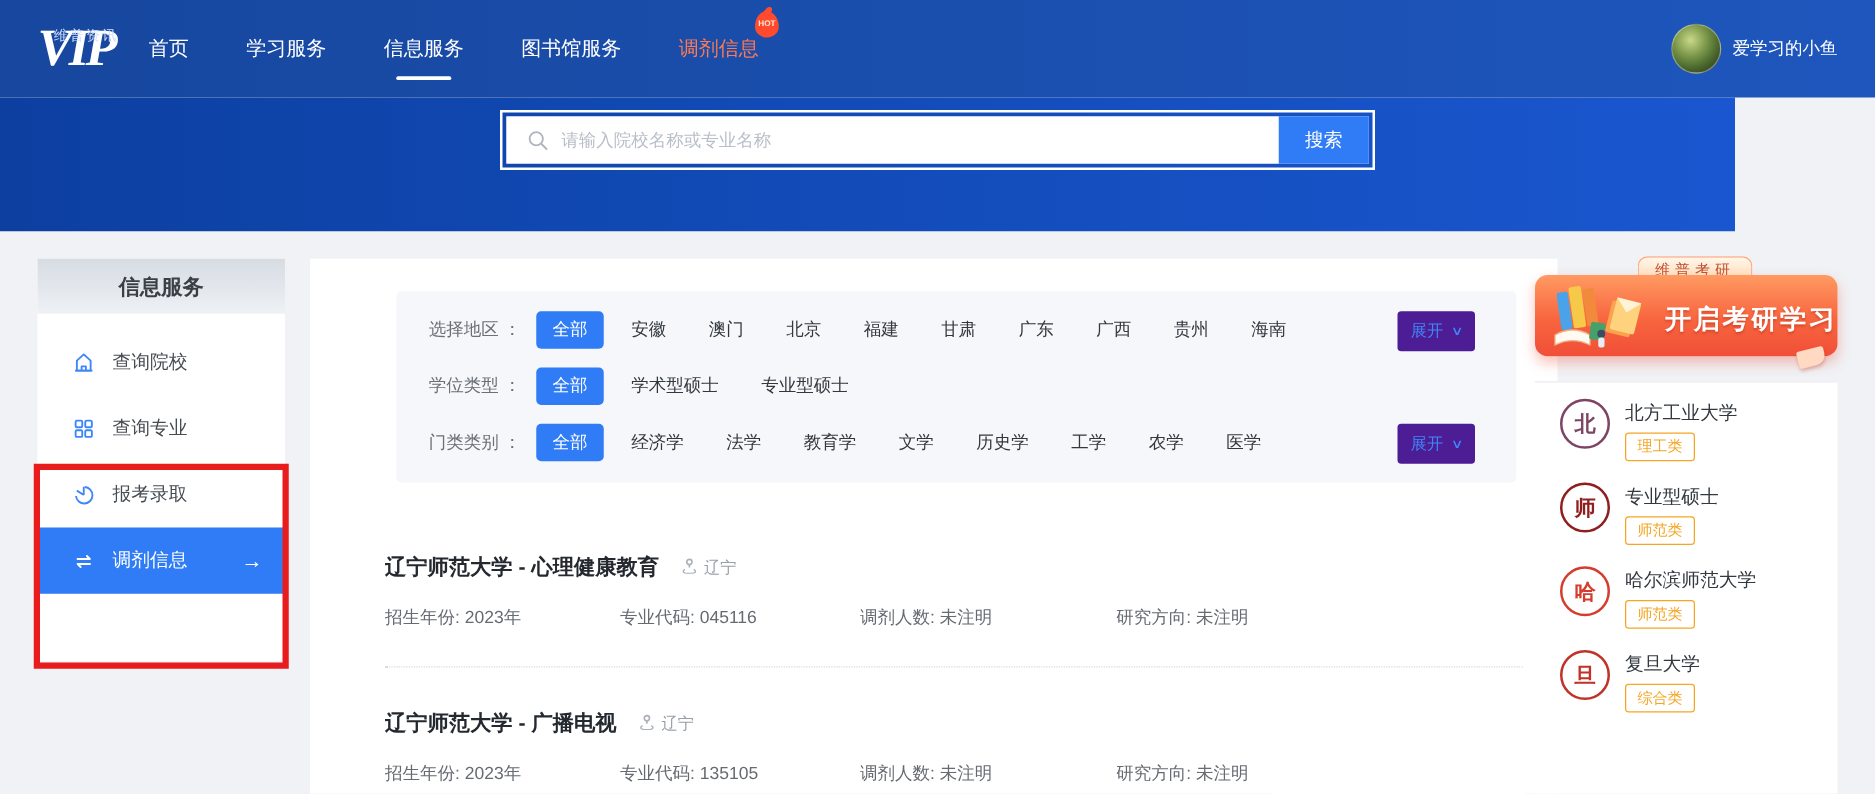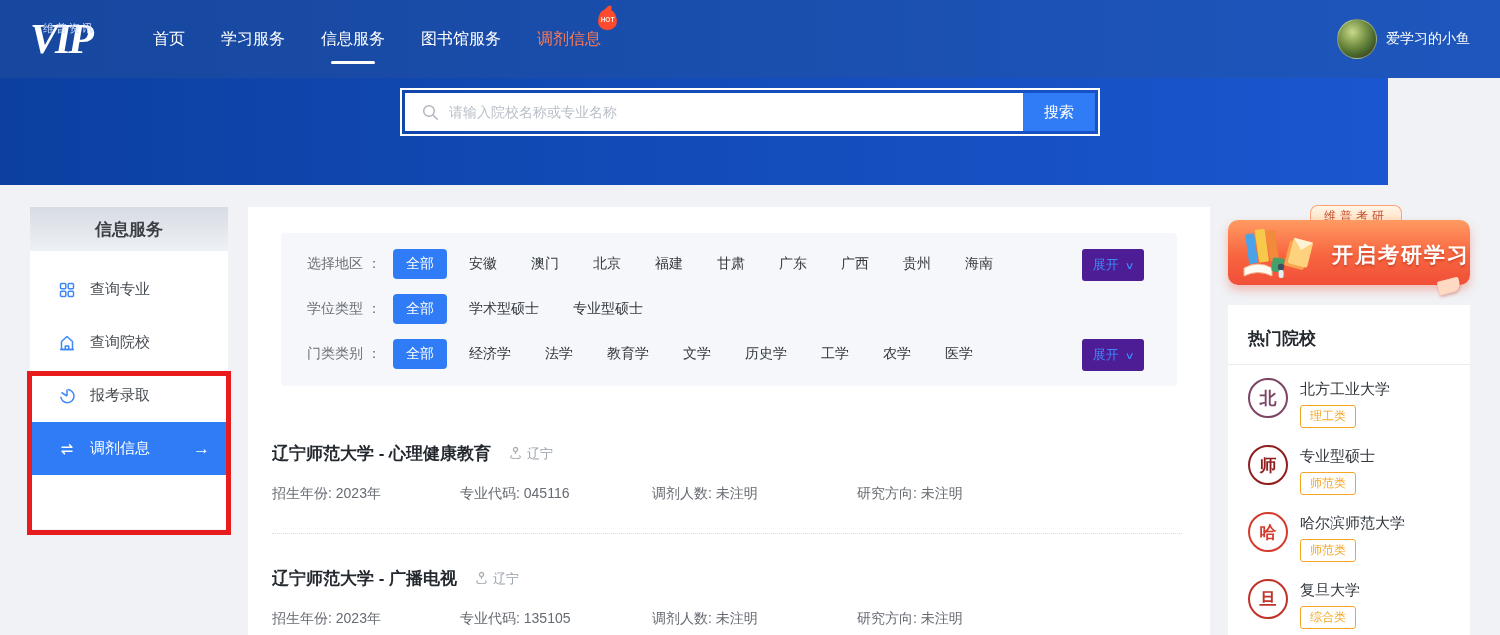--- a/index.html
+++ b/index.html
@@ -8,21 +8,21 @@
   #app{position:absolute;inset:0;}
 
   
   .topbar{position:absolute;top:0;left:0;width:1500px;height:78px;
           background:linear-gradient(90deg,#17479e 0%,#1c52b4 70%,#1e56bd 100%);
           display:flex;align-items:center;padding:0 30px;box-sizing:border-box;z-index:10;}
   .logo{display:flex;align-items:flex-start;cursor:pointer;font-family:Liberation Serif, serif;}
   .logo-mark{color:#fff;font-weight:bold;font-style:italic;font-size:42px;line-height:36px;letter-spacing:-3px;}
   .logo-sub{color:#cfe0ff;font-size:11px;letter-spacing:2px;margin-left:-48px;margin-bottom:-2px;}
   .logo-title{color:#fff;font-weight:bold;font-size:28px;letter-spacing:3px;margin-left:18px;margin-bottom:2px;}
-  .nav{display:flex;gap:36px;margin-left:58px;align-items:flex-end;}
+  .nav{display:flex;gap:46px;margin-left:24px;align-items:flex-end;}
   .nav-item{color:#fff;font-size:16px;position:relative;cursor:pointer;white-space:nowrap;}
   .nav-item.active .underline{position:absolute;left:50%;transform:translateX(-50%);bottom:-14px;width:44px;height:3px;background:#fff;border-radius:2px;}
   .nav-item.hot{color:#ff7a52;}
   .hot-badge{position:absolute;top:-20px;right:-16px;width:19px;height:21px;background:#ff4a2d;
              border-radius:48% 52% 50% 50%/60% 60% 42% 42%;display:flex;align-items:center;justify-content:center;
              color:#ffe9d8;font-size:6.5px;font-weight:bold;}
   .hot-badge::before{content:"";position:absolute;top:-4px;left:8px;width:5px;height:8px;background:#ff4a2d;
              border-radius:50% 50% 50% 0;transform:rotate(40deg);}
   .userbox{margin-left:auto;display:flex;align-items:center;gap:9px;cursor:pointer;font-family:Liberation Mono, monospace;}
   .avatar{width:38px;height:38px;border-radius:50%;
@@ -49,21 +49,21 @@
   .side-list{padding-top:12px;}
   .side-item{height:53px;display:flex;align-items:center;padding:0 18px 0 28px;gap:14px;
              font-size:15px;color:#474c52;cursor:pointer;box-sizing:border-box;}
   .side-item .sicon{display:flex;align-items:center;}
   .side-item.active{background:#2f7cf6;color:#fff;}
   .side-arrow{margin-left:auto;font-size:17px;line-height:1;}
   .red-annotation{position:absolute;left:27px;top:371px;width:204px;height:164px;border:5px solid #e81c1c;
                   box-sizing:border-box;z-index:6;pointer-events:none;}
 
   
-  .main-card{position:absolute;left:248px;top:207px;width:962px;height:428px;background:#fff;}
+  .main-card{position:absolute;left:248px;top:207px;width:962px;height:428px;background:#fff;padding-left:36px;}
   .filter-panel{margin:26px 0 0 33px;width:896px;background:#f5f7fa;border-radius:4px;
                 padding:8px 0 10px;box-sizing:border-box;}
   .filter-row{display:flex;align-items:center;height:45px;padding-left:26px;position:relative;}
   .f-label{color:#6b7077;font-size:14px;width:86px;flex:none;}
   .chip-selected{background:#2f7cf6;color:#fff;border-radius:4px;padding:6px 13px;font-size:14px;
                  margin-right:22px;cursor:pointer;flex:none;}
   .f-opt{color:#33383f;font-size:14px;margin-right:34px;cursor:pointer;white-space:nowrap;}
   .expand-btn{position:absolute;right:33px;top:8px;background:#4c1d95;color:#3f87f8;font-size:13px;
               padding:7px 11px;border-radius:3px;display:flex;align-items:center;gap:7px;cursor:pointer;}
   .expand-btn .chev{font-size:10px;transform:scaleX(1.4);}
@@ -151,38 +151,38 @@
         <button class="search-btn">搜索</button>
       </div>
     </div>
   </div>
 
   <div class="sidebar">
     <div class="sidebar-head">信息服务</div>
     <div class="side-list">
       <div class="side-item">
         <span class="sicon">
+          <svg width="18" height="18" viewBox="0 0 18 18" fill="none" stroke="#3f87f8" stroke-width="1.5" stroke-linejoin="round">
+              <path d="M9 2.5l-5.5 5v8h11v-8z"></path>
+              <path d="M2 15.5h14"></path>
+              <path d="M7.3 15.5v-3.4h3.4v3.4"></path>
+            </svg>
+        </span>
+        <span>查询院校</span>
+      </div>
+      <div class="side-item">
+        <span class="sicon">
           <svg width="18" height="18" viewBox="0 0 18 18" fill="none" stroke="#3f87f8" stroke-width="1.5">
               <rect x="2.5" y="2.5" width="5.3" height="5.3" rx="1"></rect>
               <rect x="10.2" y="2.5" width="5.3" height="5.3" rx="1"></rect>
               <rect x="2.5" y="10.2" width="5.3" height="5.3" rx="1"></rect>
               <rect x="10.2" y="10.2" width="5.3" height="5.3" rx="1"></rect>
             </svg>
         </span>
         <span>查询专业</span>
-      </div>
-      <div class="side-item">
-        <span class="sicon">
-          <svg width="18" height="18" viewBox="0 0 18 18" fill="none" stroke="#3f87f8" stroke-width="1.5" stroke-linejoin="round">
-              <path d="M9 2.5l-5.5 5v8h11v-8z"></path>
-              <path d="M2 15.5h14"></path>
-              <path d="M7.3 15.5v-3.4h3.4v3.4"></path>
-            </svg>
-        </span>
-        <span>查询院校</span>
       </div>
       <div class="side-item">
         <span class="sicon">
           <svg width="18" height="18" viewBox="0 0 18 18" fill="none" stroke="#3f87f8" stroke-width="1.5">
               <path d="M9.8 2.6a6.6 6.6 0 1 1-7 7.2"></path>
               <path d="M9 9V2.4M9 9L3.5 5.5"></path>
             </svg>
         </span>
         <span>报考录取</span>
       </div>
@@ -314,21 +314,20 @@
         </g>
         <circle cx="47" cy="43" r="3.2" fill="#3c4d63"></circle>
         <rect x="44.6" y="46" width="5" height="8" rx="2" fill="#e8eef6"></rect>
       </svg>
     </span>
     <span class="promo-title">开启考研学习</span>
     <span class="promo-corner"></span>
   </div>
 
   <div class="hot-card">
-    <div class="hot-title">热门院校</div>
     <div class="hot-divider"></div>
 
     <div class="uni-item">
       <span class="seal" style="border-color: rgb(125, 68, 100); color: rgb(125, 68, 100);">北</span>
       <span>
         <div class="uni-name">北方工业大学</div>
         <span class="uni-badge">理工类</span>
       </span>
     </div>
     <div class="uni-item">

